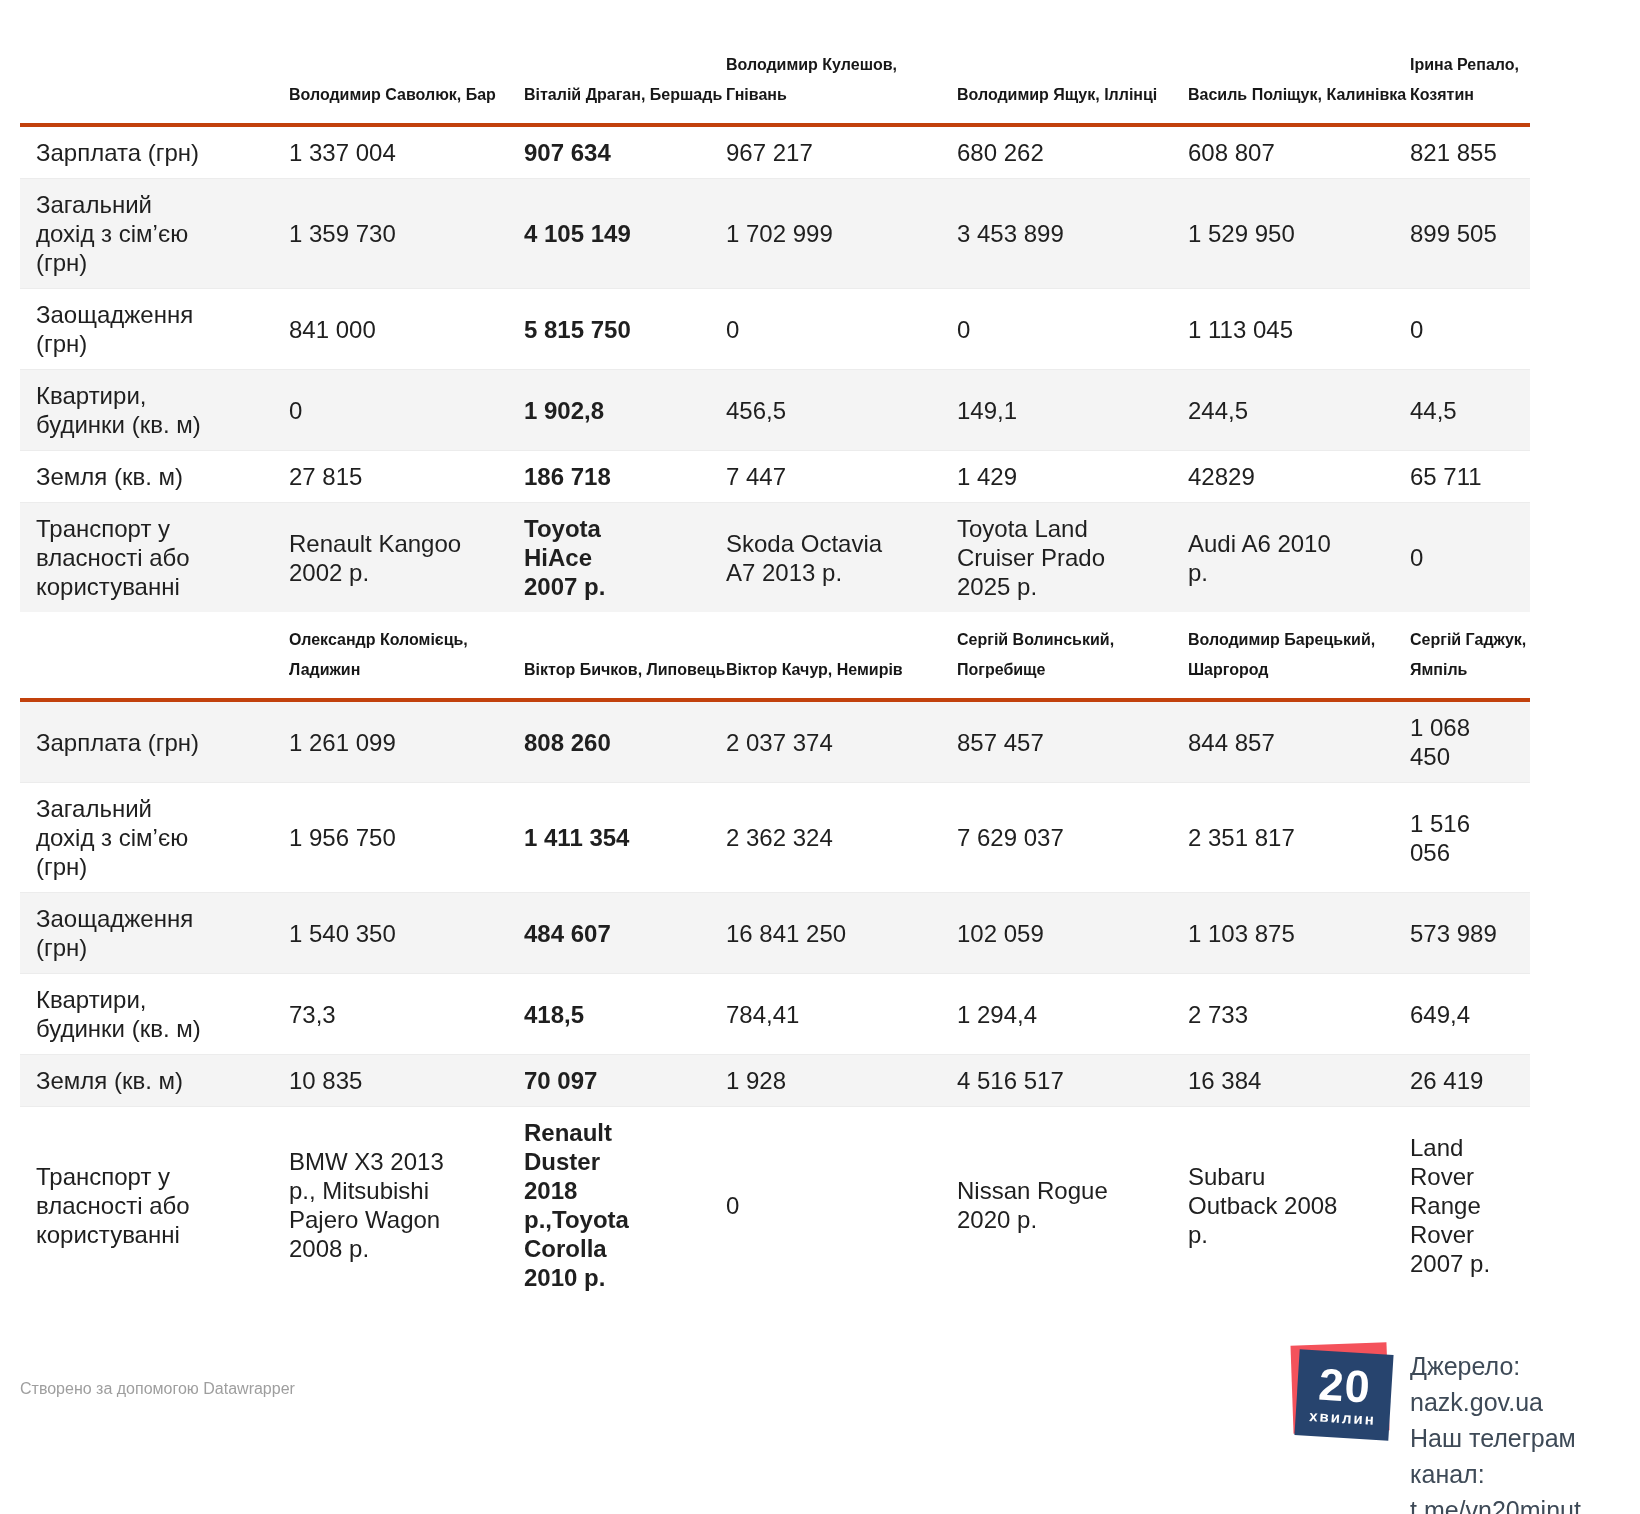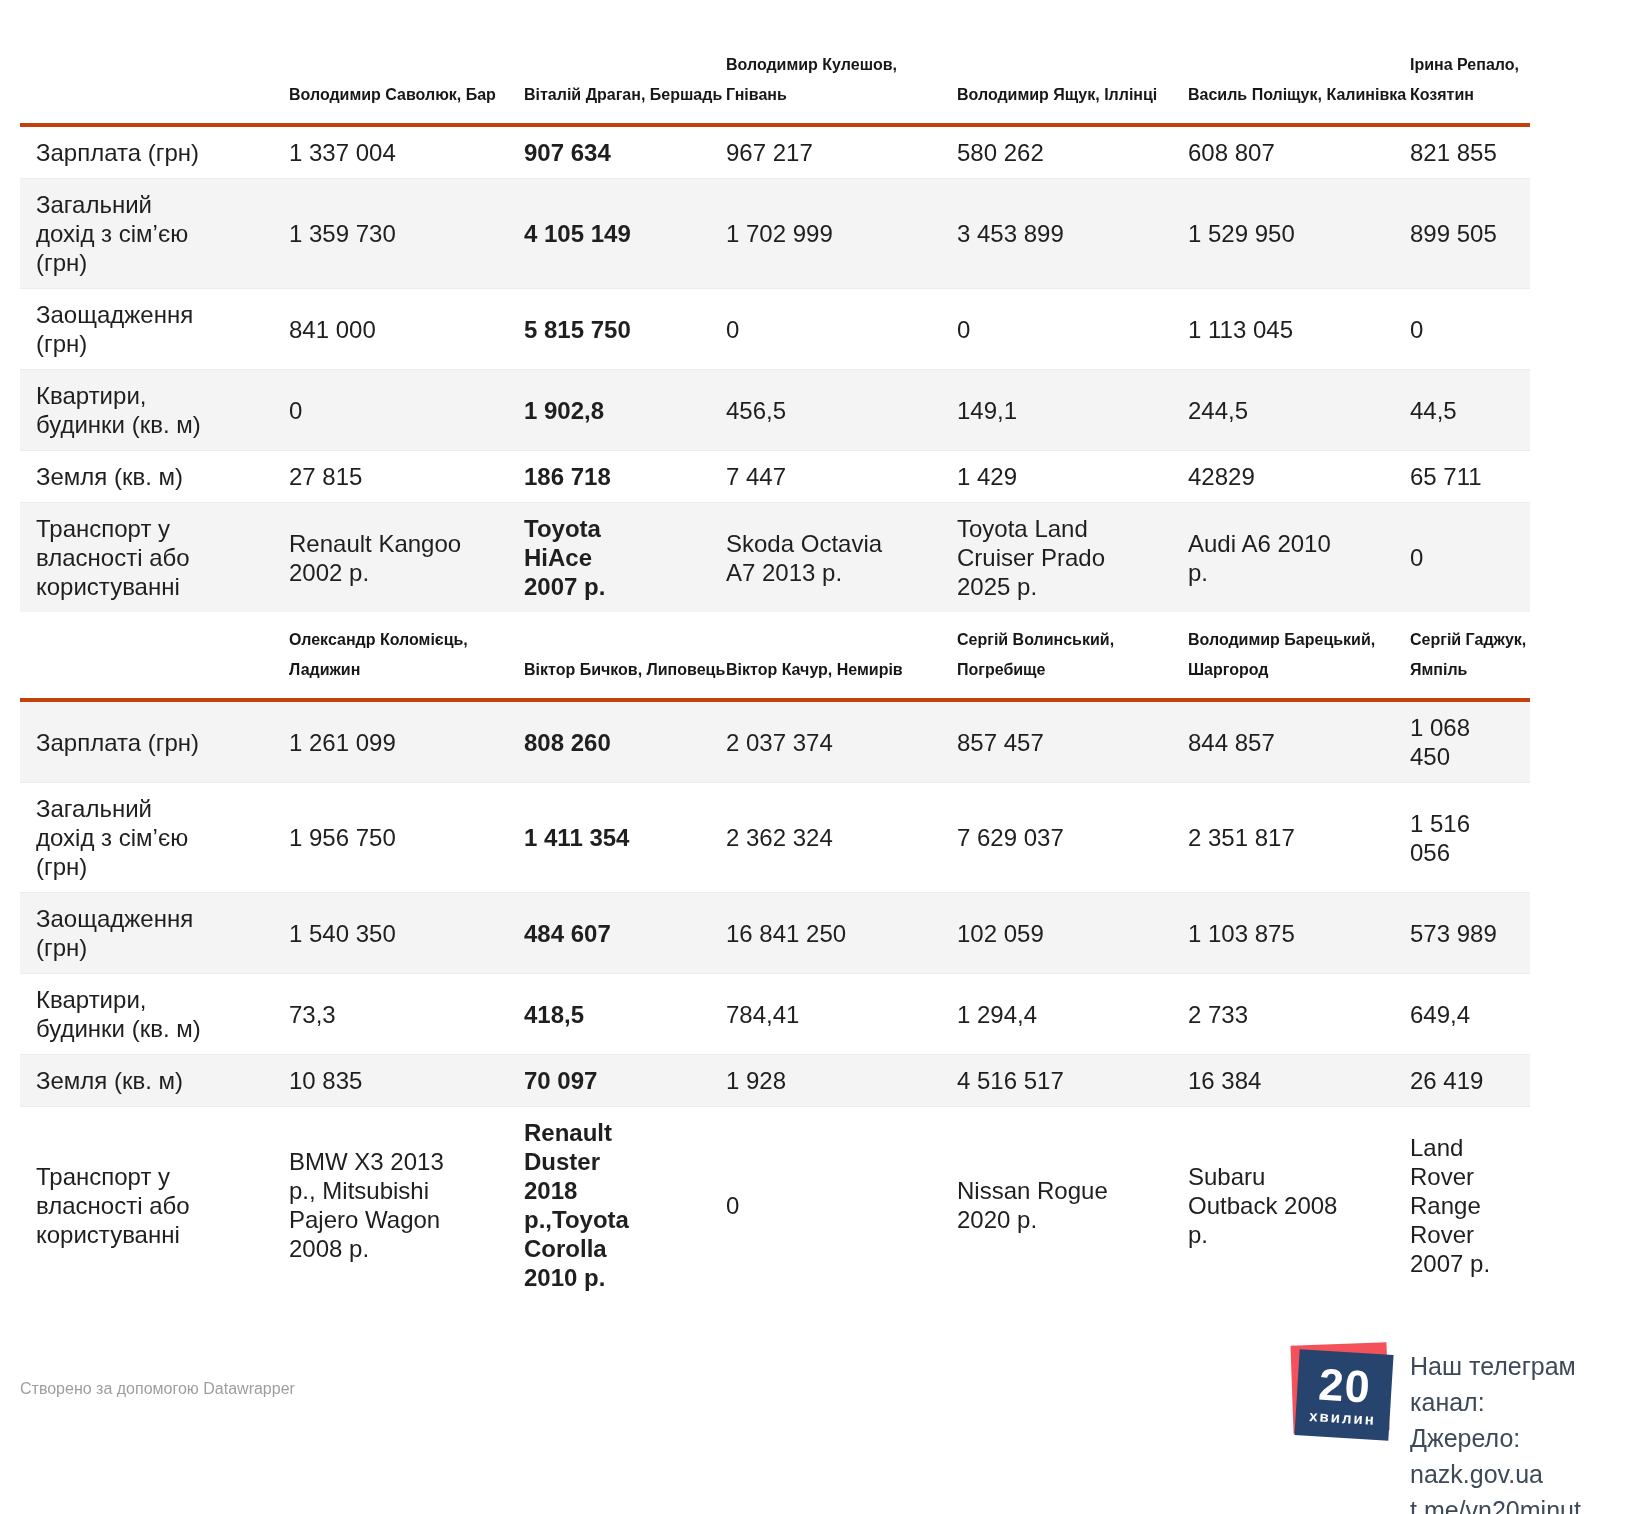--- a/index.html
+++ b/index.html
@@ -105,21 +105,21 @@
     <th class="c4">Володимир Ящук, Іллінці</th>
     <th class="c5">Василь Поліщук, Калинівка</th>
     <th class="c6">Ірина Репало, Козятин</th>
   </tr>
 
   <tr class="datarow">
     <th class="c0">Зарплата (грн)</th>
     <td class="c1">1 337 004</td>
     <td class="c2">907 634</td>
     <td class="c3">967 217</td>
-    <td class="c4">580 262</td>
+    <td class="c4">680 262</td>
     <td class="c5">608 807</td>
     <td class="c6">821 855</td>
   </tr>
   <tr class="datarow stripe">
     <th class="c0">Загальний дохід з сім’єю (грн)</th>
     <td class="c1">1 359 730</td>
     <td class="c2">4 105 149</td>
     <td class="c3">1 702 999</td>
     <td class="c4">3 453 899</td>
     <td class="c5">1 529 950</td>
@@ -233,18 +233,18 @@
 
 <div class="logo">
   <div class="logo-red"></div>
   <div class="logo-navy">
     <span class="logo-number">20</span>
     <span class="logo-word">хвилин</span>
   </div>
 </div>
 
 <div class="source-block">
+  <div>Джерело: nazk.gov.ua</div>
   <div>Наш телеграм канал:</div>
-  <div>Джерело: nazk.gov.ua</div>
   <div>t.me/vn20minut</div>
 </div>
 
 </div>
 
 </body></html>

